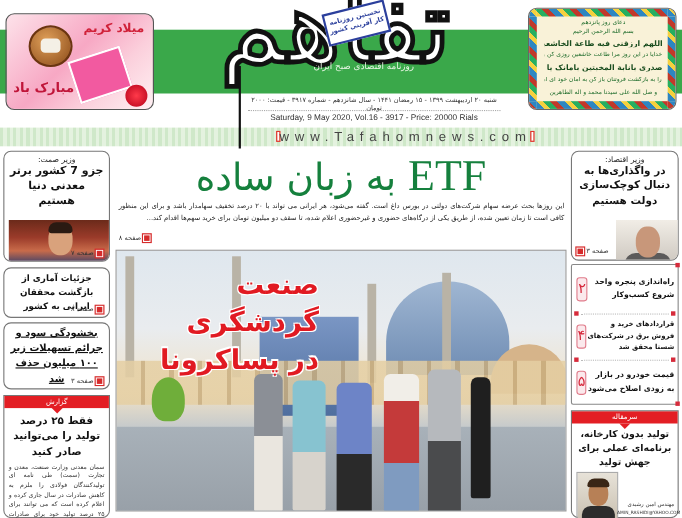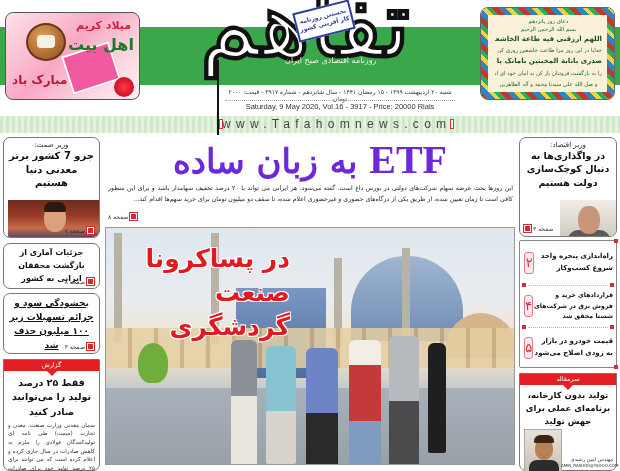--- a/index.html
+++ b/index.html
@@ -25,21 +25,21 @@
 
     .logo { position: absolute; left: 215px; top: 0; width: 195px; height: 86px; }
     .logo .big { position: absolute; right: 0; top: -22px; font-family: "DejaVu Serif", serif; font-size: 92px; font-weight: bold; color: #ffffff; line-height: 1; -webkit-text-stroke: 1.5px #111; }
     .logo .stamp { position: absolute; left: 80px; top: 6px; width: 58px; height: 30px; border: 2px solid #2b3f9c; background: #fff; transform: rotate(-14deg);
       color: #2b3f9c; font-size: 6px; line-height: 1.4; text-align: center; padding-top: 4px; font-weight: bold; }
     .logo .tag { position: absolute; left: 70px; top: 56px; color: #eaf7e6; font-size: 8px; }
     .logo-rule { position: absolute; left: 217px; top: 60px; width: 2px; height: 75px; background: #111; }
 
     .dateline { position: absolute; left: 225px; top: 88px; width: 230px; text-align: center; font-size: 6px; color: #333; }
     .dateline-en { position: absolute; left: 225px; top: 100px; width: 230px; text-align: center; font-size: 7.5px; color: #333; font-family: "Liberation Sans", sans-serif; border-top: 1px dotted #aaa; padding-top: 1px; }
-    .url-row { position: absolute; left: 220px; top: 117px; width: 230px; height: 14px; display: flex; align-items: center; justify-content: space-between; }
+    .url-row { position: absolute; left: 220px; top: 117px; width: 230px; height: 14px; display: flex; align-items: center; justify-content: space-between; padding-left: 32px; }
     .url-row .url { font-family: "Liberation Sans", sans-serif; font-size: 12px; letter-spacing: 5.3px; color: #444; }
     .sq { display: inline-block; width: 8px; height: 8px; background: #e1342b; border: 1px solid #fff; outline: 1px solid #e1342b; }
 
     .ad-right { position: absolute; left: 480px; top: 7px; width: 135px; height: 93px; border: 1px solid #666; border-radius: 8px; background: #f9f2d8; overflow: hidden; }
     .ad-right::before { content: ""; position: absolute; inset: 0; border: 7px solid transparent;
       border-image: repeating-linear-gradient(45deg, #c0392b 0 5px, #2e86c1 5px 10px, #f4d03f 10px 14px, #27ae60 14px 18px) 7; }
     .ad-right .line { position: absolute; left: 14px; width: 107px; text-align: center; font-size: 5.5px; color: #1d6b2a; white-space: nowrap; overflow: hidden; }
     .ad-right .line.lg { font-size: 7px; color: #1a4d1f; font-weight: bold; }
 
     
@@ -70,21 +70,21 @@
 
     
     .num-list { position: absolute; left: 519px; top: 240px; width: 98px; height: 128px; border: 1px solid #888; border-radius: 2px; background: #fff; }
     .num-item { position: absolute; left: 4px; right: 3px; height: 36px; display: flex; align-items: center; justify-content: space-between; }
     .num-item .txt { font-size: 7px; font-weight: bold; color: #111; text-align: right; line-height: 1.7; }
     .num-item .num { width: 16px; height: 22px; border: 1px solid #e07b8a; border-radius: 3px; color: #d6283b; font-size: 13px; text-align: center; line-height: 20px; background: #fbe9ec; }
     .dot { position: absolute; width: 4px; height: 4px; background: #d62b3b; }
     .dash { position: absolute; left: 8px; right: 8px; border-top: 1px dotted #bbb; }
 
     
-    .lead-title { position: absolute; left: 140px; top: 140px; width: 340px; text-align: center; font-size: 34px; font-weight: bold; color: #6d28d9; line-height: 1; font-family: "DejaVu Serif", serif; }
+    .lead-title { position: absolute; left: 140px; top: 140px; width: 340px; text-align: center; font-size: 34px; font-weight: normal; color: #15803d; line-height: 1; font-family: "DejaVu Serif", serif; }
     .lead-title .etf { font-family: "Liberation Serif", serif; font-size: 40px; }
     .lead-sum { position: absolute; left: 108px; top: 183px; width: 405px; font-size: 6.2px; line-height: 1.7; color: #222; text-align: justify; }
     .lead-pg { position: absolute; left: 108px; top: 213px; }
 
     .hero { position: absolute; left: 105px; top: 227px; width: 410px; height: 238px; border: 1px solid #999; overflow: hidden;
       background: linear-gradient(180deg, #dfe7ee 0%, #e9ecef 30%, #f0e2c8 55%, #bfc6cc 70%, #a9b3bb 100%); }
     .hero .dome { position: absolute; left: 245px; top: 28px; width: 112px; height: 85px; border-radius: 55px 55px 0 0; background: linear-gradient(180deg, #9fb6d2, #6f8cb3); }
     .hero .dome2 { position: absolute; left: 340px; top: 85px; width: 70px; height: 45px; border-radius: 40px 40px 0 0; background: #d6b48a; }
     .hero .portal { position: absolute; left: 130px; top: 60px; width: 90px; height: 90px; background: linear-gradient(180deg, #7a96c4, #4f6e9e); }
     .hero .minaret { position: absolute; width: 8px; background: #b9b3a6; }
@@ -99,21 +99,20 @@
 <body>
 
 <div class="green-band"></div>
 <div class="stripe-band"></div>
 
 <div class="ad-left">
   <div class="coin"></div>
   <div class="diamond"></div>
   <div class="rose"></div>
   <div class="t1 rtl">میلاد کریم</div>
-  <div class="t2 rtl">اهل بیت</div>
   <div class="t3 rtl">مبارک باد</div>
 </div>
 
 <div class="logo">
   <div class="big rtl">تفاهم</div>
   <div class="stamp rtl">نخستین روزنامه کار آفرینی کشور</div>
   <div class="tag rtl">روزنامه اقتصادی صبح ایران</div>
 </div>
 <div class="logo-rule"></div>
 
@@ -191,22 +190,22 @@
   <div class="arcade"></div>
   <div class="tree"></div>
   <div class="ground"></div>
   <div class="person" style="left:125px;top:112px;width:26px;height:125px;background:linear-gradient(180deg,#8b8f96 0 45%,#eae6df 45%)"></div>
   <div class="person" style="left:160px;top:118px;width:30px;height:118px;background:linear-gradient(180deg,#87c3d0 0 55%,#d7d3cc 55%)"></div>
   <div class="person" style="left:200px;top:120px;width:32px;height:118px;background:linear-gradient(180deg,#6d84c7 0 55%,#2a2a2a 55%)"></div>
   <div class="person" style="left:243px;top:112px;width:32px;height:125px;background:linear-gradient(180deg,#f1eee8 0 20%,#c43a3a 20% 65%,#7f9bc0 65%)"></div>
   <div class="person" style="left:283px;top:108px;width:30px;height:130px;background:linear-gradient(180deg,#b6b9bd 0 50%,#4a4b4d 50%)"></div>
   <div class="person" style="left:322px;top:115px;width:18px;height:110px;background:#1f1f1f"></div>
   <div class="hero-title rtl">
+    <div>صنعت گردشگری</div>
     <div>در پساکرونا</div>
-    <div>صنعت گردشگری</div>
   </div>
 </div>
 
 <div class="box rtl" style="left:519px;top:137px;width:98px;height:100px;">
   <div class="kicker" style="margin-top:3px">وزیر اقتصاد:</div>
   <div class="head" style="font-size:9.5px;line-height:1.4;padding:0 3px">در واگذاری‌ها به دنبال کوچک‌سازی دولت هستیم</div>
   <div class="photo-minister2">
     <div class="body"></div>
       <div class="face"></div>
   </div>

